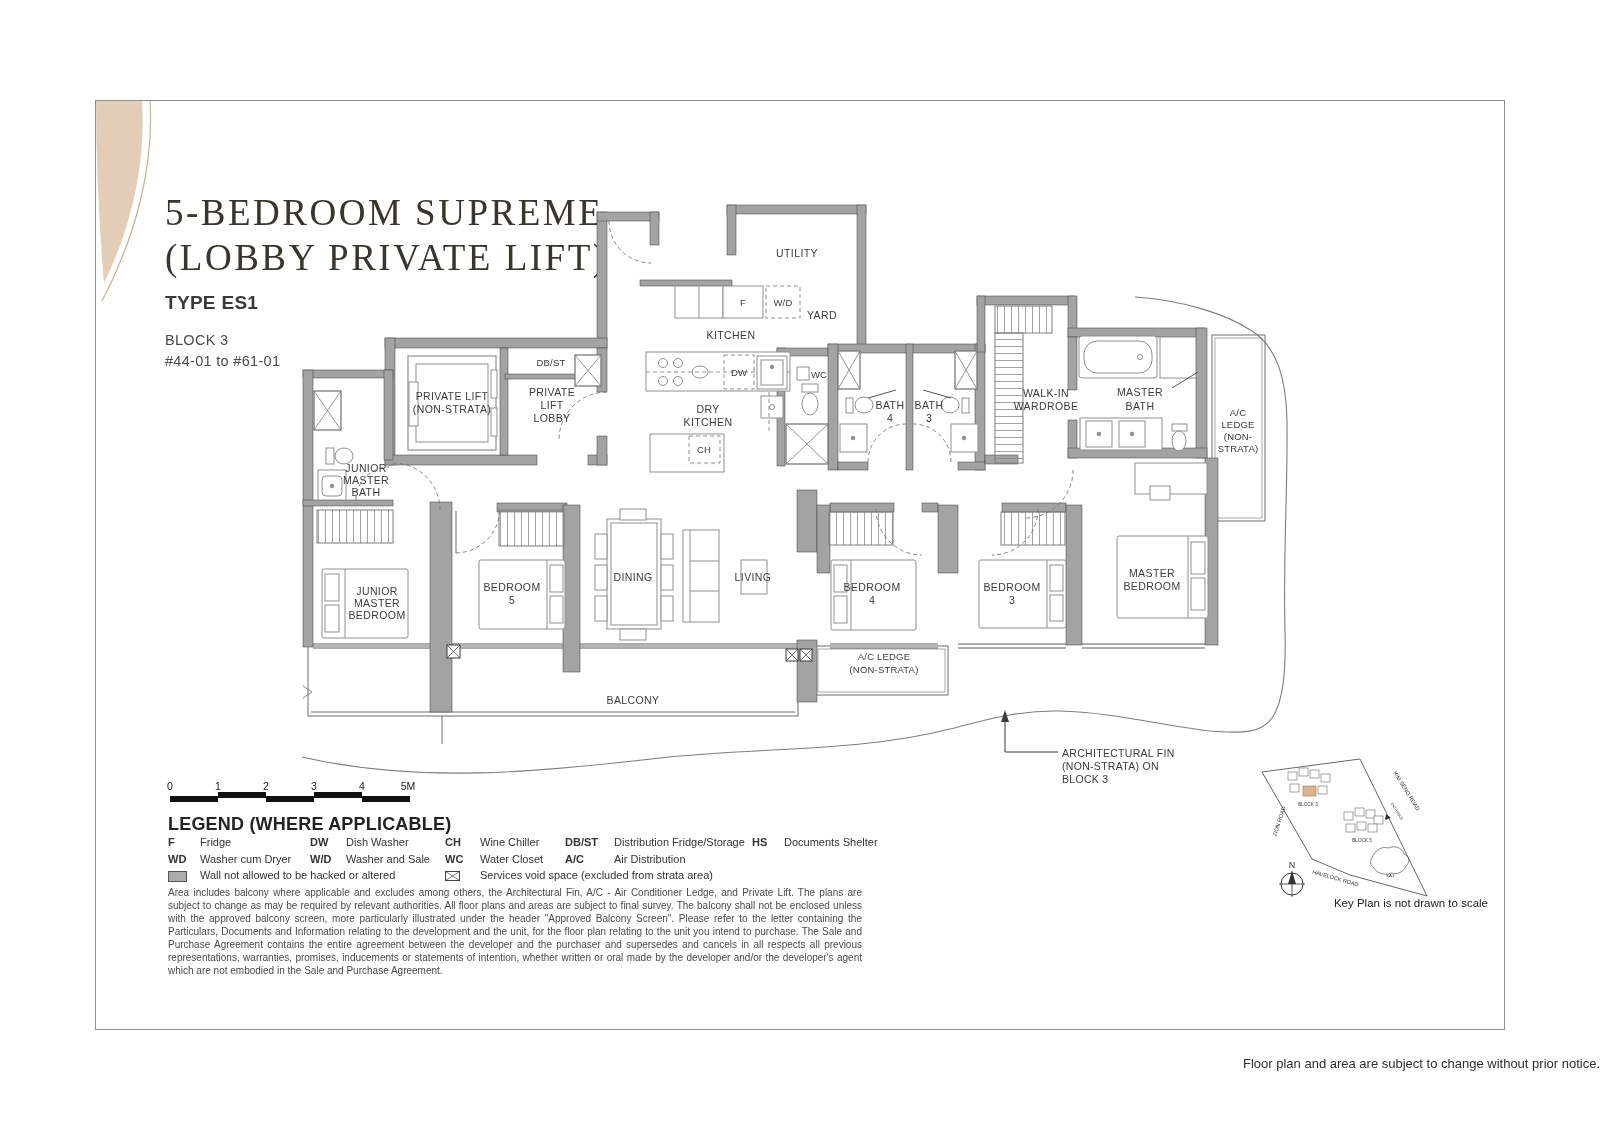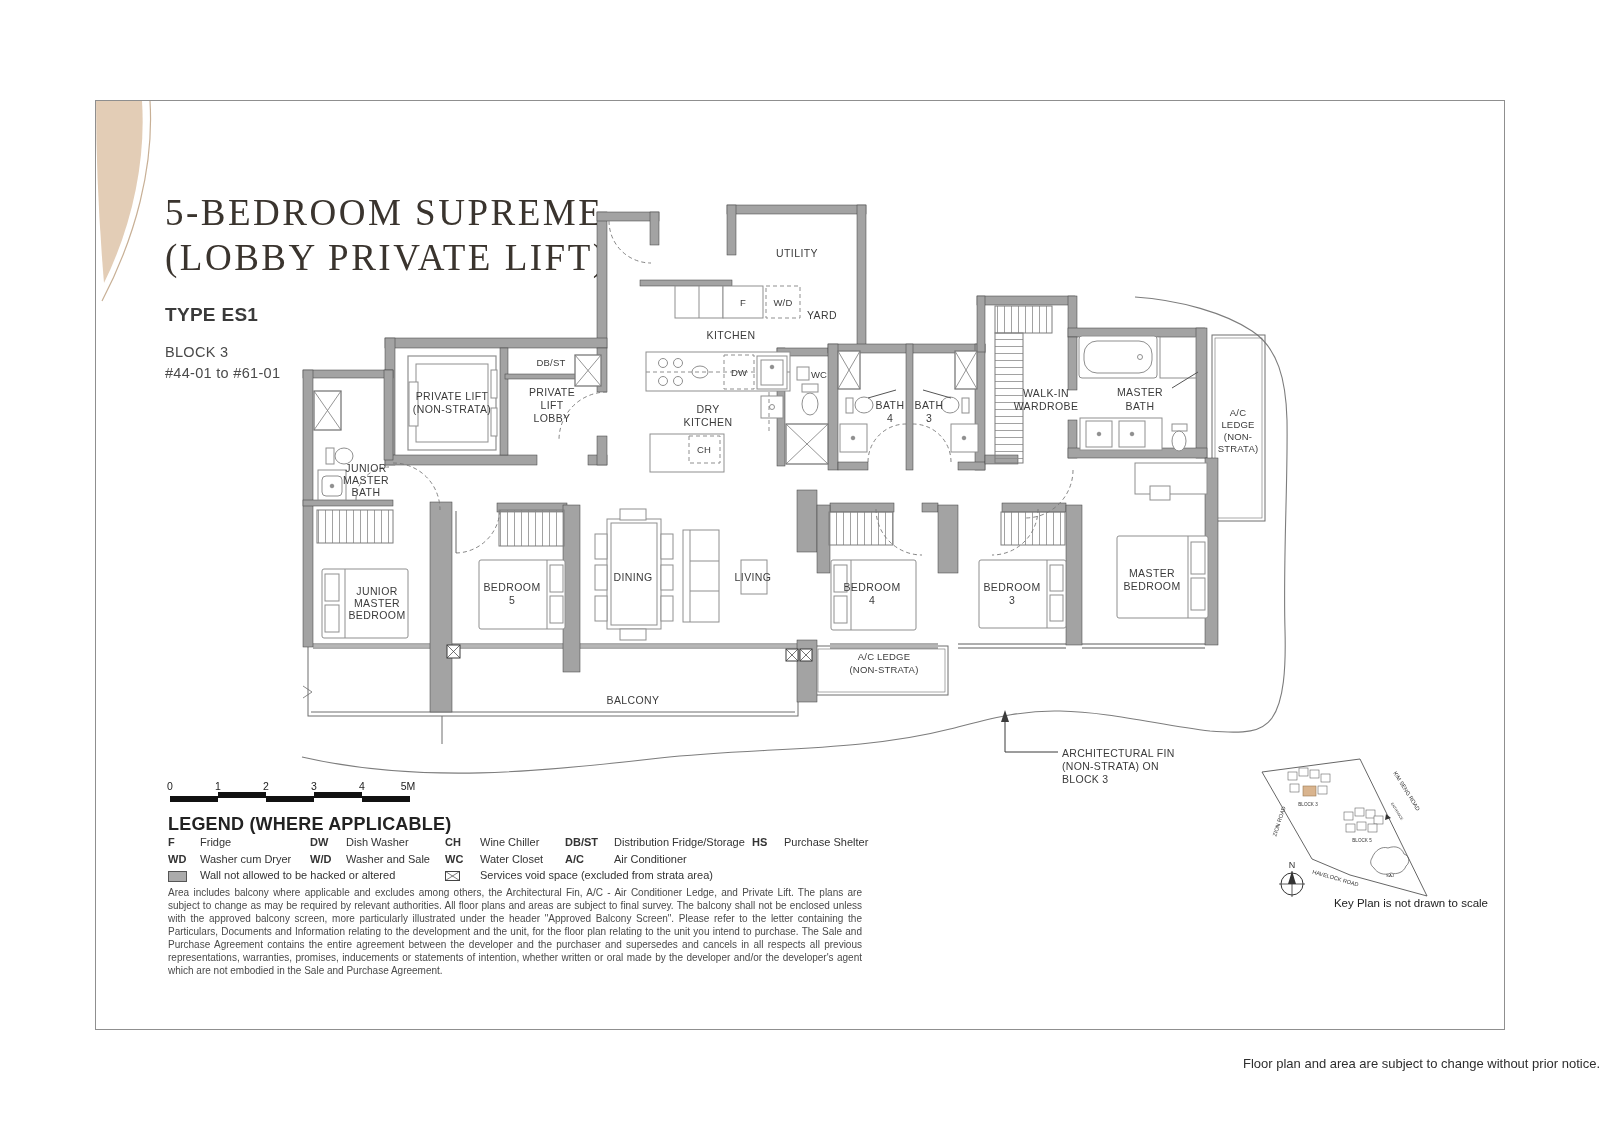--- a/index.html
+++ b/index.html
@@ -4,21 +4,21 @@
 <style>
   html,body{margin:0;padding:0;background:#ffffff;}
   .stage{position:relative;width:1600px;height:1131px;background:#fff;overflow:hidden;
          font-family:"Liberation Sans",sans-serif;color:#3b3b3b;border-radius:27px;}
   .page-border{position:absolute;left:95px;top:100px;width:1410px;height:930px;
                border:1px solid #8f8f8f;box-sizing:border-box;}
   .petal{position:absolute;left:96px;top:101px;}
   .title-block{position:absolute;left:165px;top:190px;}
   .title-line{font-family:"Liberation Serif",serif;font-weight:400;font-size:37px;
               letter-spacing:2.5px;color:#3a342e;line-height:1.22;}
-  .type-block{margin-top:22px;font-weight:bold;font-size:19px;color:#3a3a3a;line-height:1.35;letter-spacing:.3px;}
+  .type-block{margin-top:10px;font-weight:bold;font-size:19px;color:#3a3a3a;line-height:1.35;letter-spacing:.3px;}
   .block-block{margin-top:14px;font-size:14.5px;color:#4a4a4a;line-height:1.45;letter-spacing:.3px;}
   .plan-svg{position:absolute;left:0;top:0;}
   .legend{position:absolute;left:168px;top:814px;width:720px;height:74px;}
   .legend-title{position:absolute;left:0;top:0;font-weight:bold;font-size:18px;color:#222;letter-spacing:.2px;}
   .lg{position:absolute;font-size:11px;color:#333;white-space:nowrap;}
   .lg.b{font-weight:bold;}
   .wall-swatch{position:absolute;left:0;top:57px;width:17px;height:9px;background:#ababab;border:1px solid #555;}
   .svc-icon{position:absolute;left:277px;top:57px;}
   .disclaimer{position:absolute;left:168px;top:886px;width:694px;font-size:10px;line-height:1.3;
               color:#4a4a4a;text-align:justify;}
@@ -459,29 +459,29 @@
     <div class="legend-title">LEGEND (WHERE APPLICABLE)</div>
     <span class="lg b" style="left:0;top:22px">F</span>
     <span class="lg" style="left:32px;top:22px">Fridge</span>
     <span class="lg b" style="left:142px;top:22px">DW</span>
     <span class="lg" style="left:178px;top:22px">Dish Washer</span>
     <span class="lg b" style="left:277px;top:22px">CH</span>
     <span class="lg" style="left:312px;top:22px">Wine Chiller</span>
     <span class="lg b" style="left:397px;top:22px">DB/ST</span>
     <span class="lg" style="left:446px;top:22px">Distribution Fridge/Storage</span>
     <span class="lg b" style="left:584px;top:22px">HS</span>
-    <span class="lg" style="left:616px;top:22px">Purchase Shelter</span>
+    <span class="lg" style="left:616px;top:22px">Documents Shelter</span>
     <span class="lg b" style="left:0;top:39px">WD</span>
     <span class="lg" style="left:32px;top:39px">Washer cum Dryer</span>
     <span class="lg b" style="left:142px;top:39px">W/D</span>
     <span class="lg" style="left:178px;top:39px">Washer and Sale</span>
     <span class="lg b" style="left:277px;top:39px">WC</span>
     <span class="lg" style="left:312px;top:39px">Water Closet</span>
     <span class="lg b" style="left:397px;top:39px">A/C</span>
-    <span class="lg" style="left:446px;top:39px">Air Conditioner</span>
+    <span class="lg" style="left:446px;top:39px">Air Distribution</span>
     <span class="wall-swatch"></span>
     <span class="lg" style="left:32px;top:55px">Wall not allowed to be hacked or altered</span>
     <svg class="svc-icon" width="15" height="10" viewBox="0 0 15 10">
       <rect x="0.5" y="0.5" width="14" height="9" fill="none" stroke="#444" stroke-width="1"></rect>
       <path d="M0.5,0.5 L14.5,9.5 M14.5,0.5 L0.5,9.5" stroke="#444" stroke-width="0.7"></path>
     </svg>
     <span class="lg" style="left:312px;top:55px">Services void space (excluded from strata area)</span>
   </div>
 
   <div class="disclaimer">Area includes balcony where applicable and excludes among others, the Architectural Fin, A/C - Air Conditioner Ledge, and Private Lift. The plans are subject to change as may be required by relevant authorities. All floor plans and areas are subject to final survey. The balcony shall not be enclosed unless with the approved balcony screen, more particularly illustrated under the header "Approved Balcony Screen". Please refer to the letter containing the Particulars, Documents and Information relating to the development and the unit, for the floor plan relating to the unit you intend to purchase. The Sale and Purchase Agreement contains the entire agreement between the developer and the purchaser and supersedes and cancels in all respects all previous representations, warranties, promises, inducements or statements of intention, whether written or oral made by the developer and/or the developer's agent which are not embodied in the Sale and Purchase Agreement.</div>

